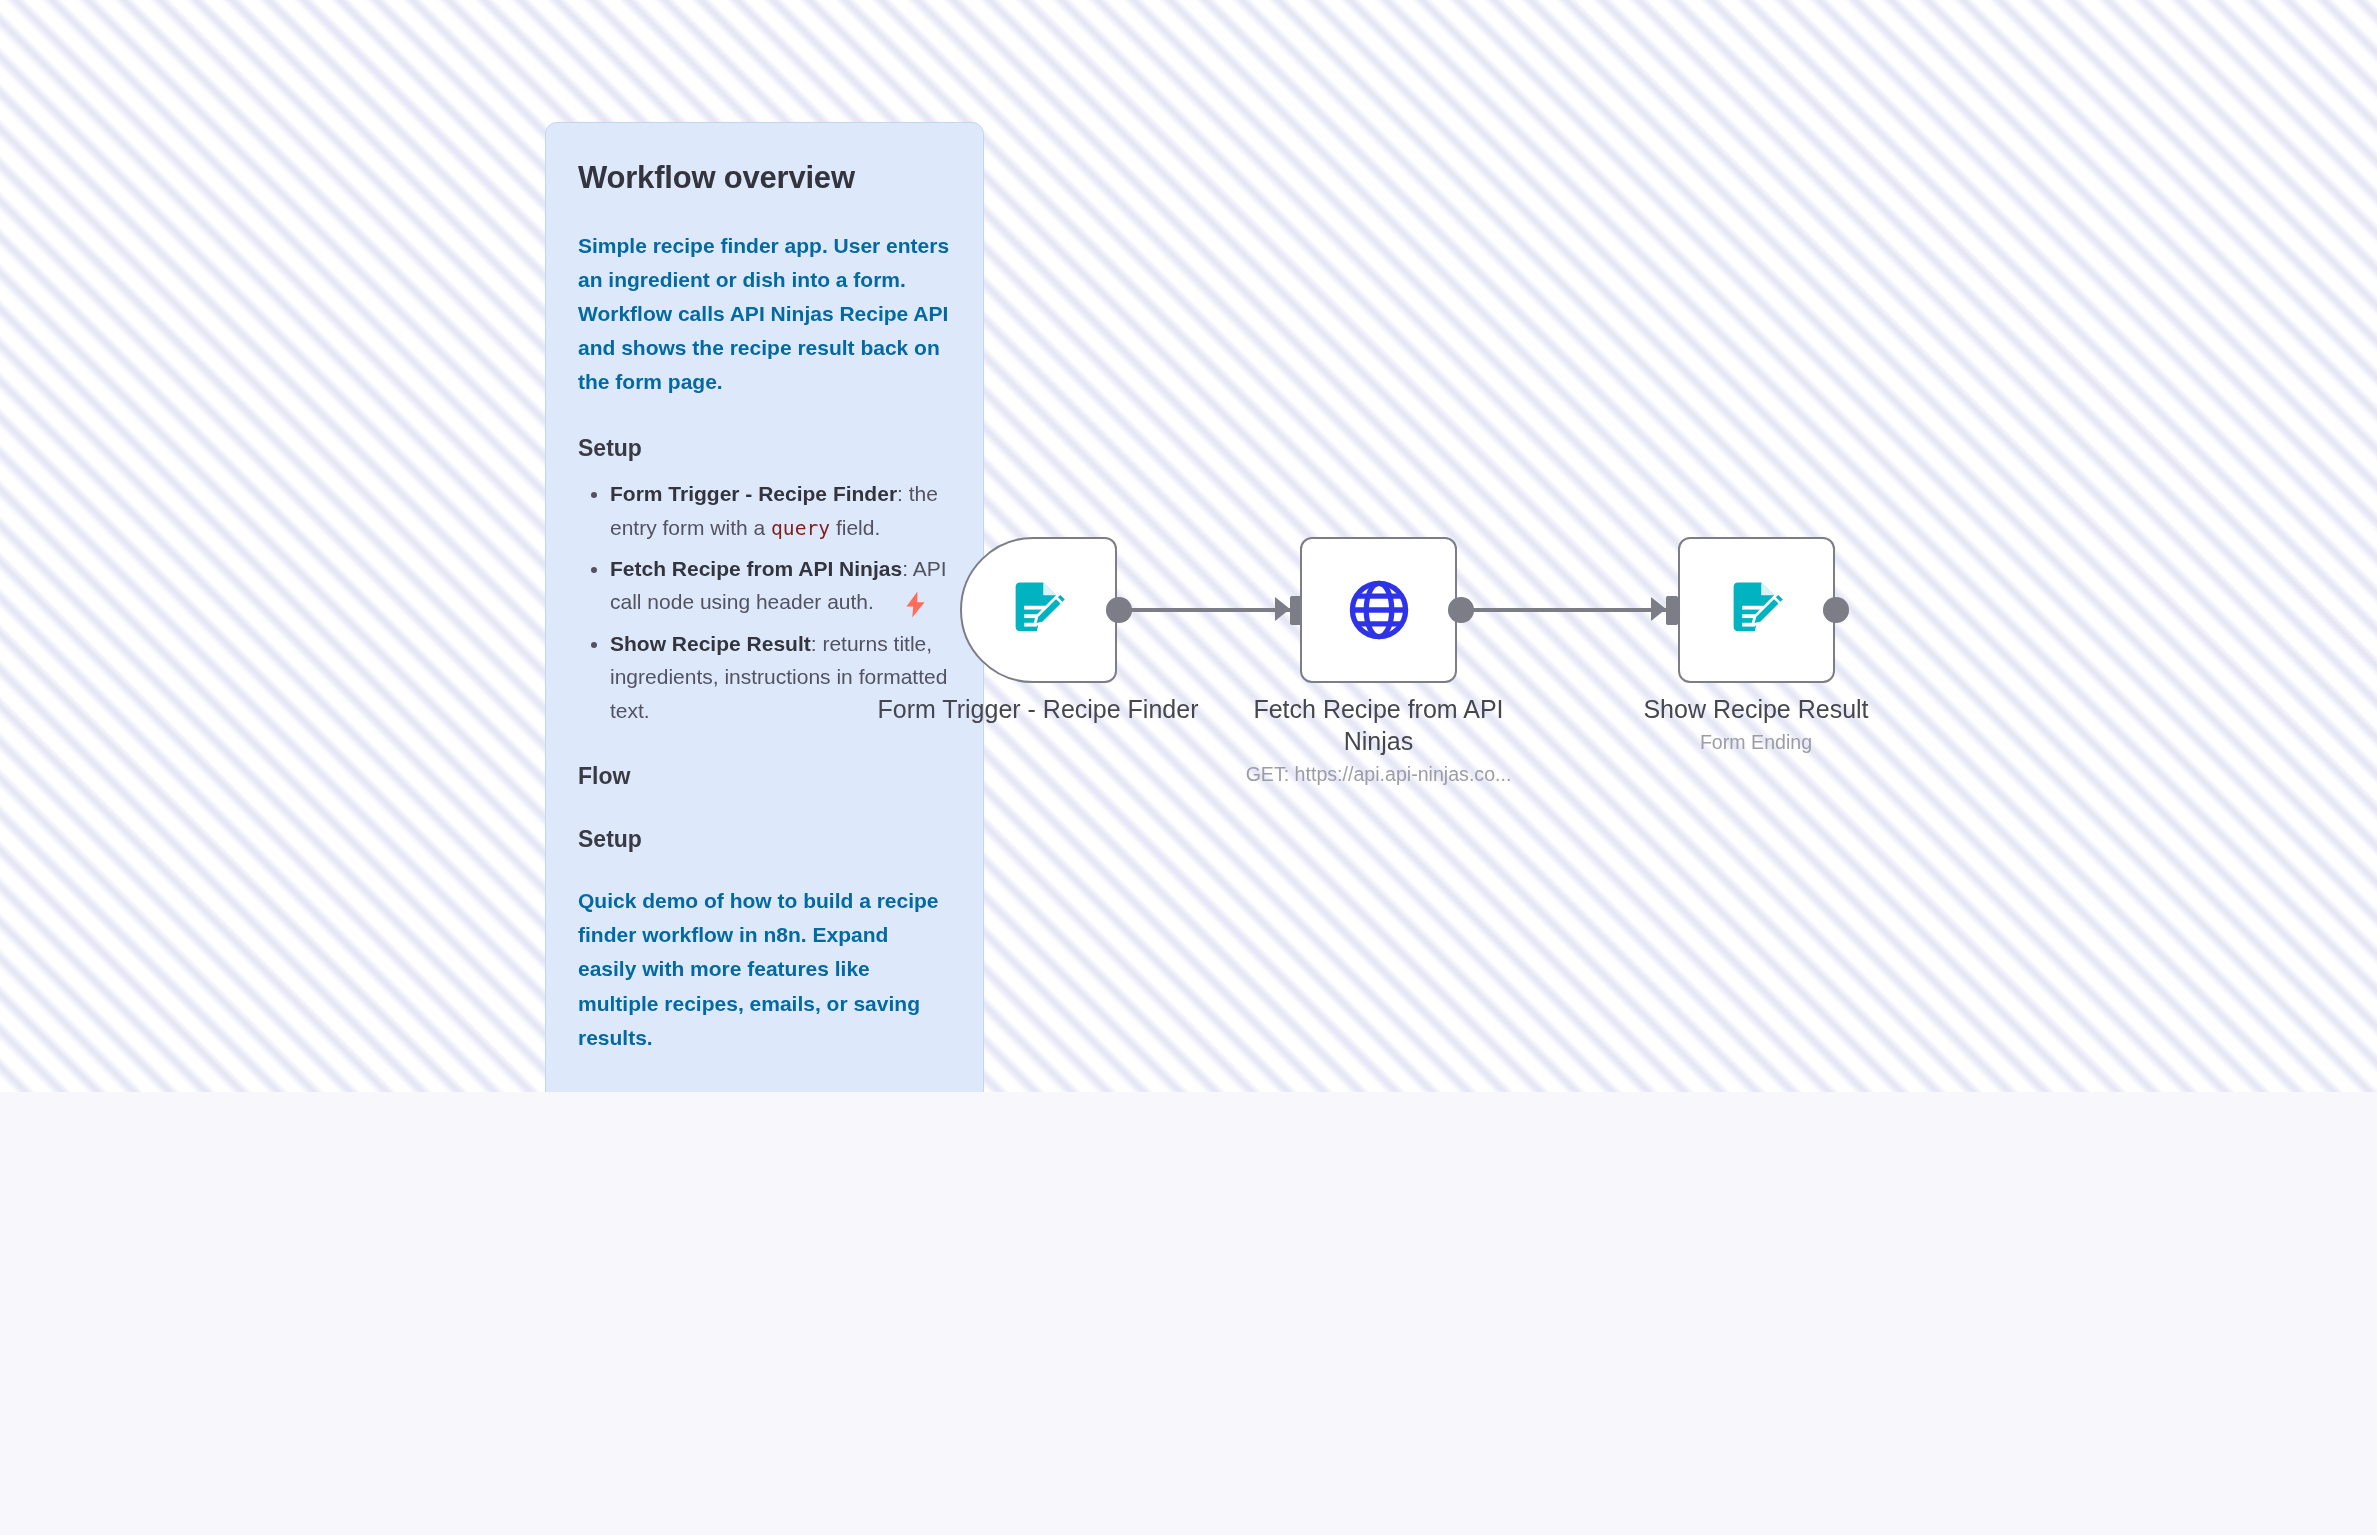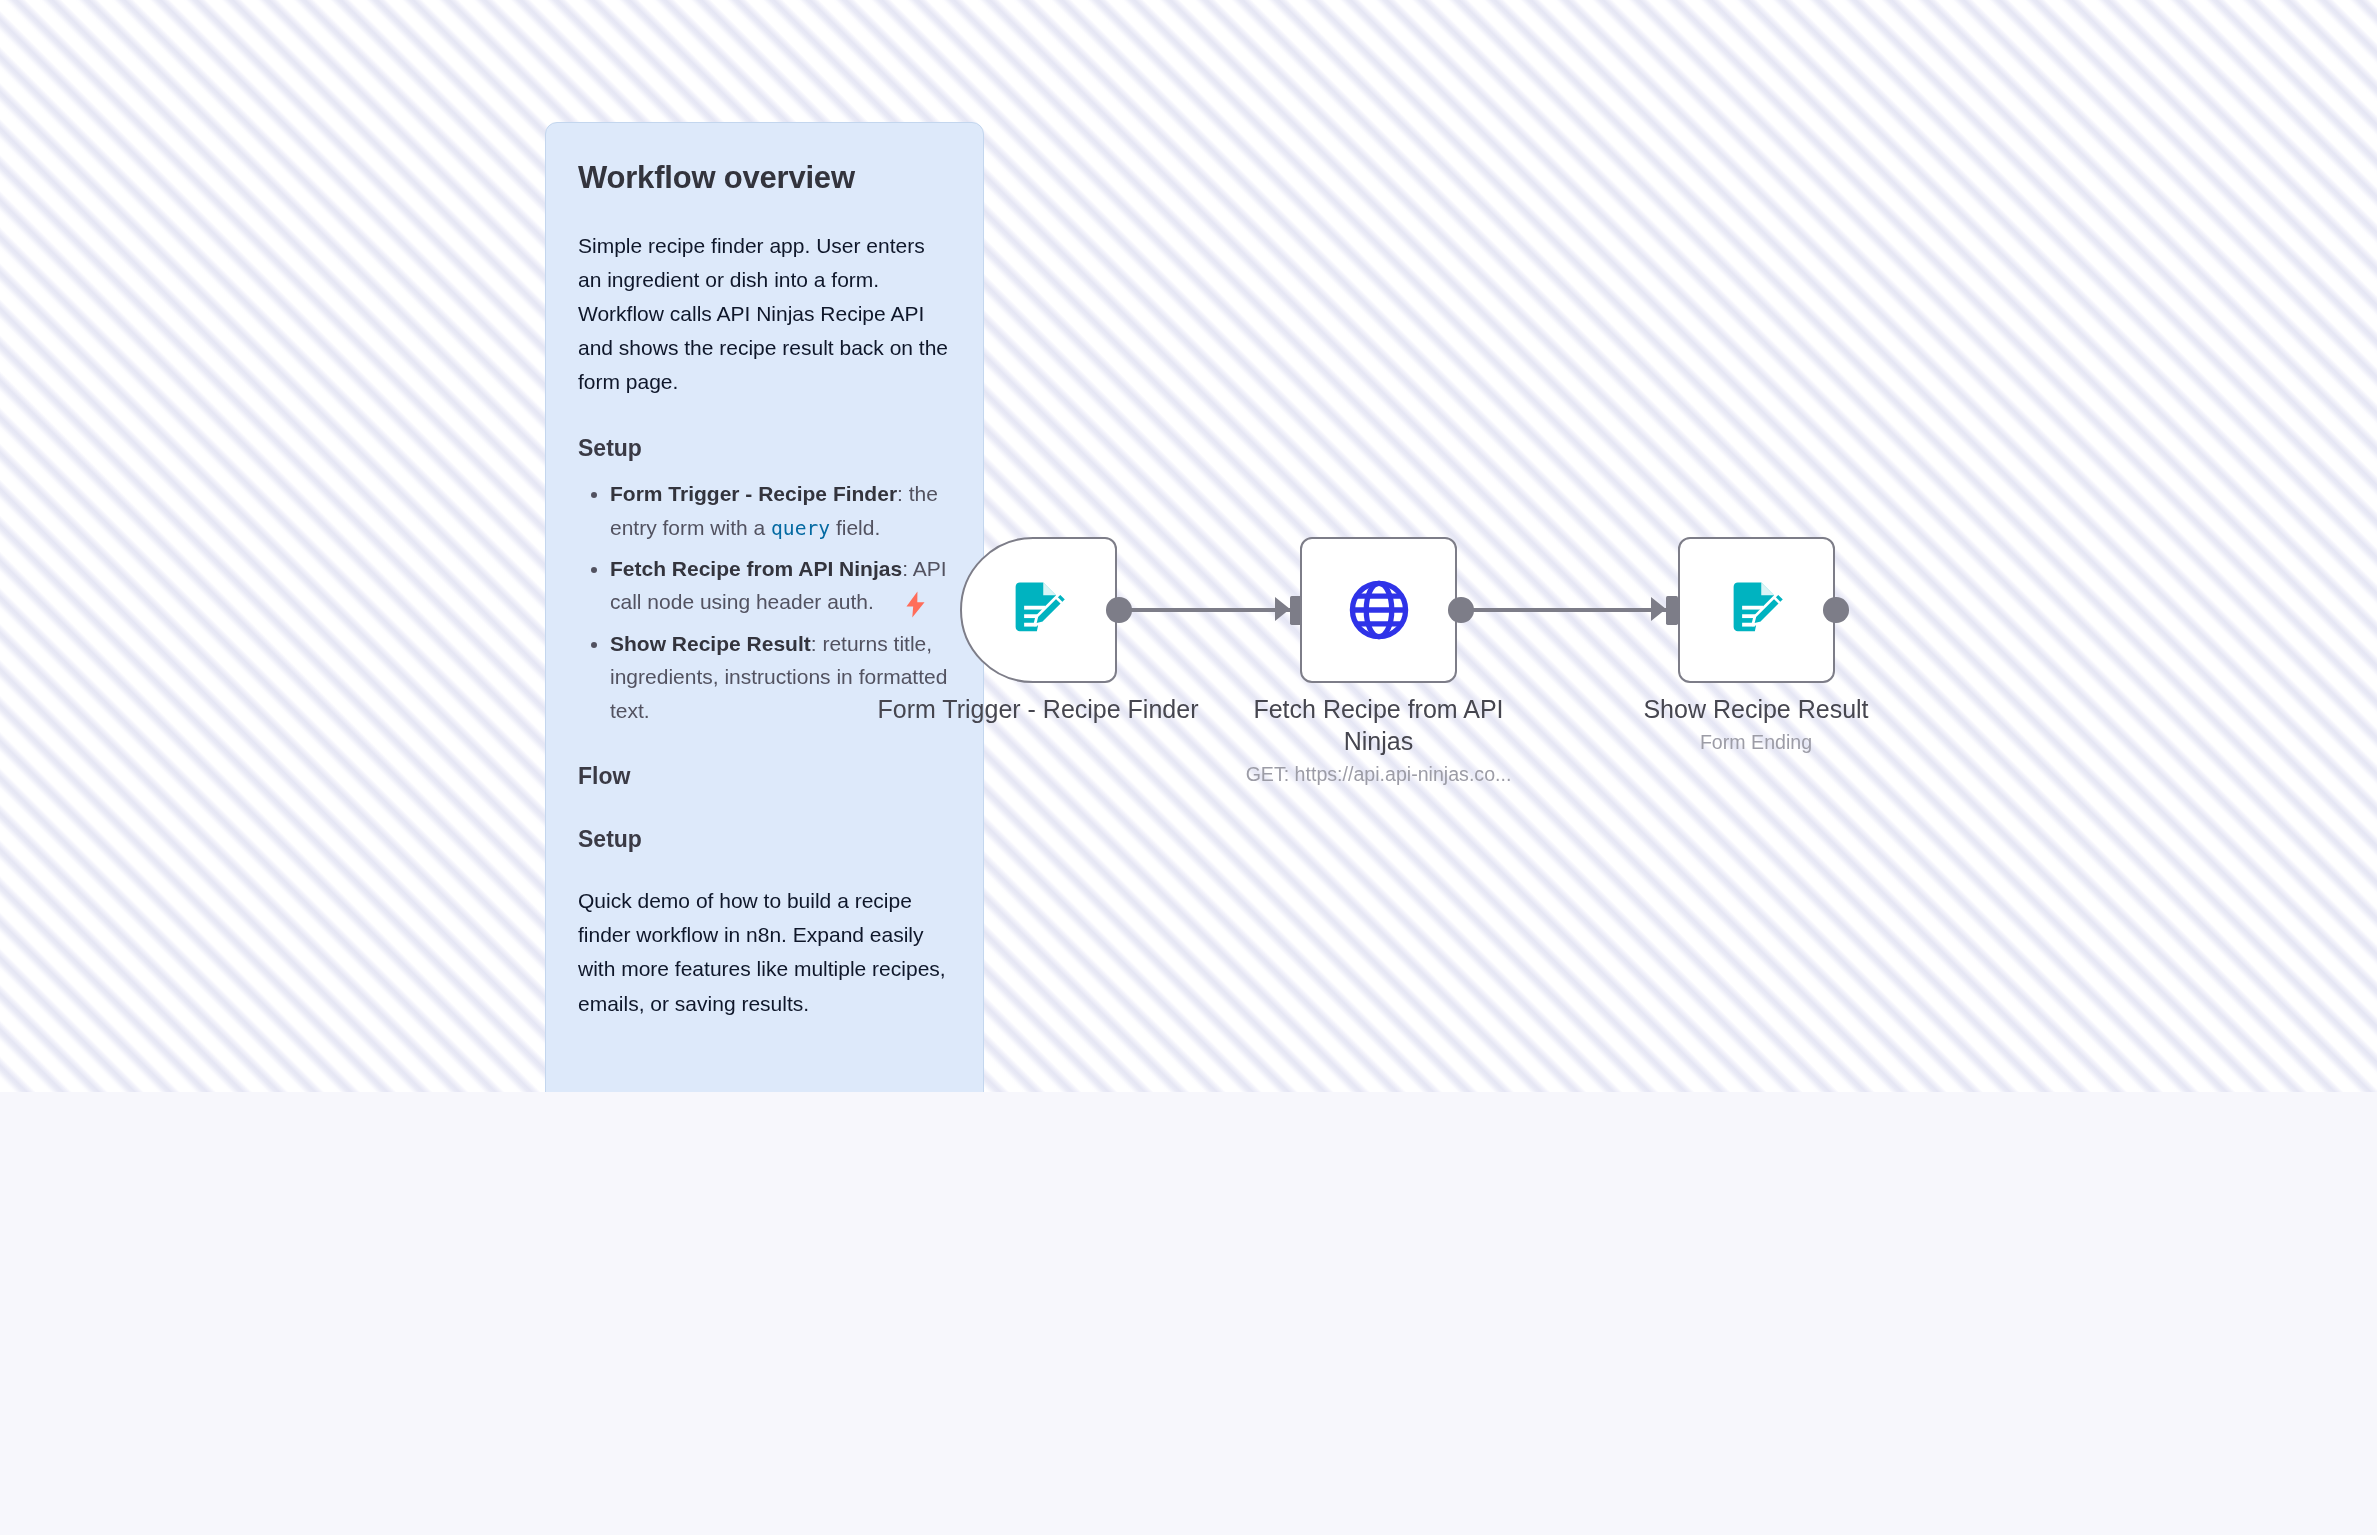--- a/index.html
+++ b/index.html
@@ -51,22 +51,23 @@
     font-size: 31px;
     font-weight: bold;
     color: #33343d;
     letter-spacing: -0.2px;
     margin: 6.8px 0 0 0;
     line-height: 1.25;
   }
   #sticky-note p.note-para {
     font-size: 21px;
     line-height: 1.62;
-    color: #0f172a;
+    color: #0369a1;
     margin: 31px 0 0 0;
+    font-weight: bold;
   }
   #sticky-note h3.note-h {
     font-size: 23px;
     font-weight: bold;
     color: #3a3a45;
     margin: 36px 0 0 0;
   }
   #sticky-note ul.note-ul {
     margin: 15.3px 0 0 0;
     padding-left: 32px;
@@ -85,21 +86,21 @@
   }
   #sticky-note ol.note-ol li {
     font-size: 21px;
     line-height: 1.62;
     color: #525260;
     margin-bottom: 9.4px;
   }
   .note-strong { font-weight: bold; color: #33343d; }
   .note-code {
     font-family: "DejaVu Sans Mono", "Liberation Mono", monospace;
-    color: #0369a1;
+    color: #7f1d1d;
     font-size: 19.6px;
   }
 
   
   #trigger-bolt {
     position: absolute;
     left: 900px;
     top: 589px;
     width: 31px;
     height: 31px;

